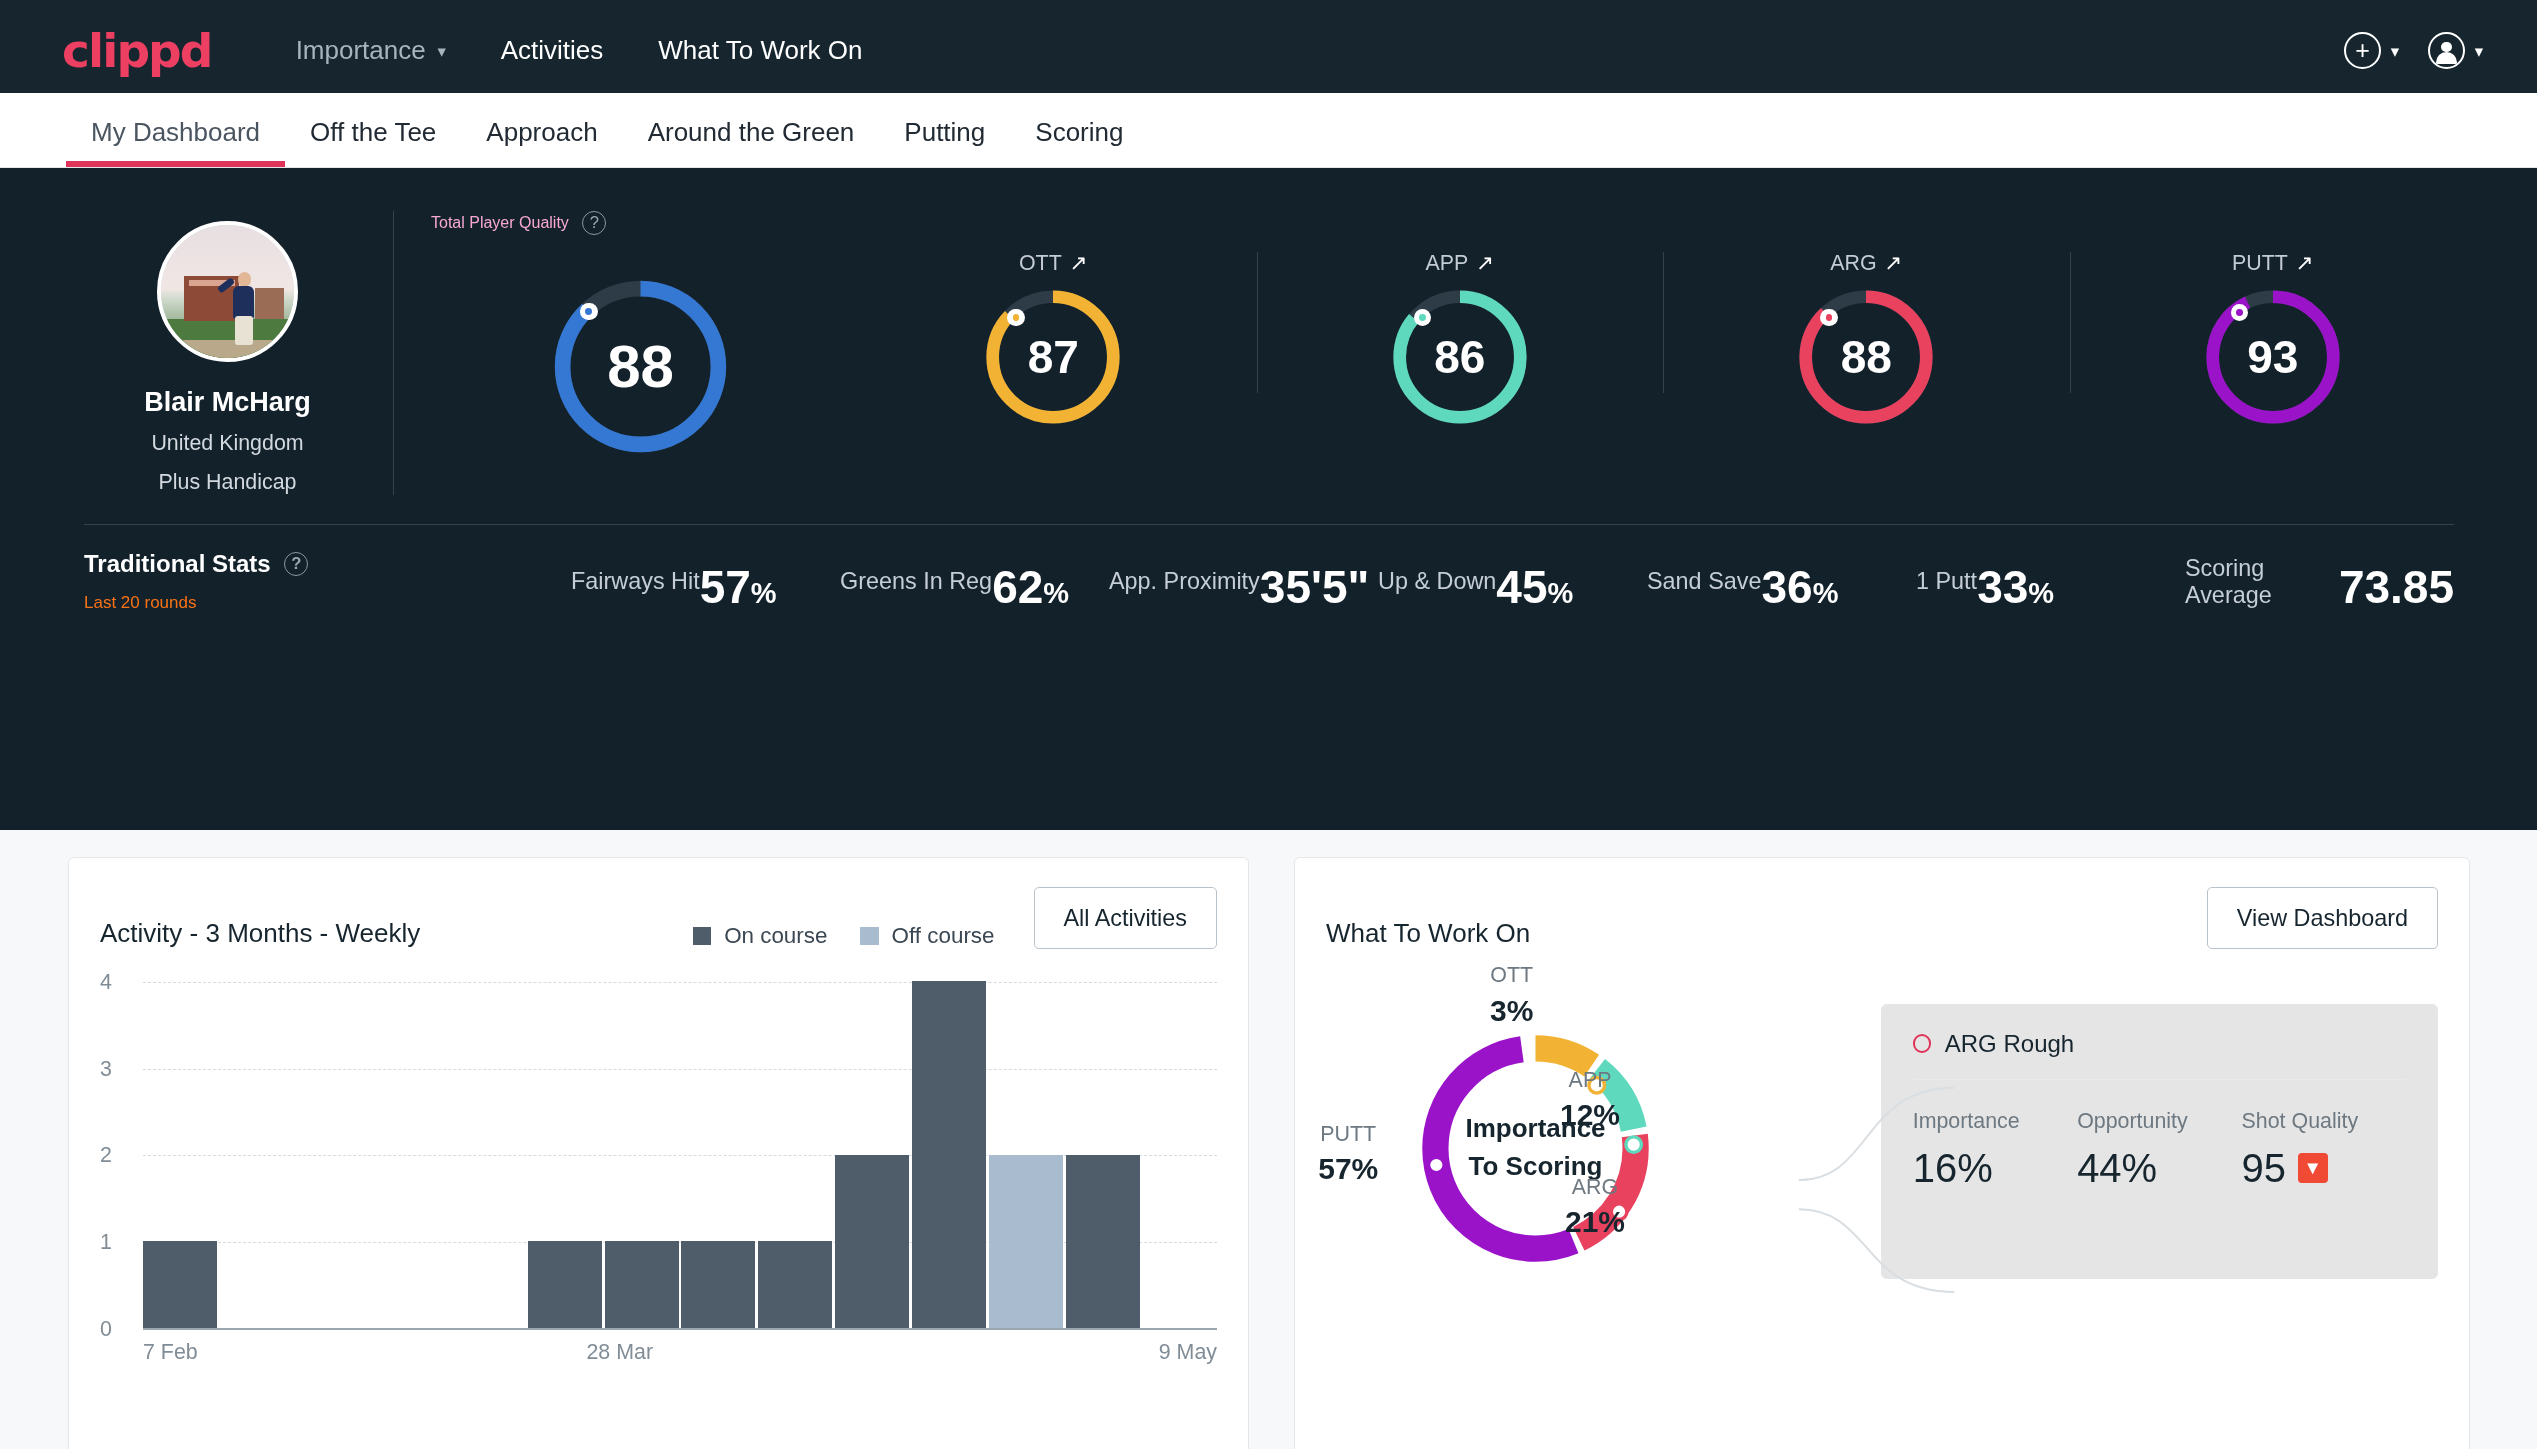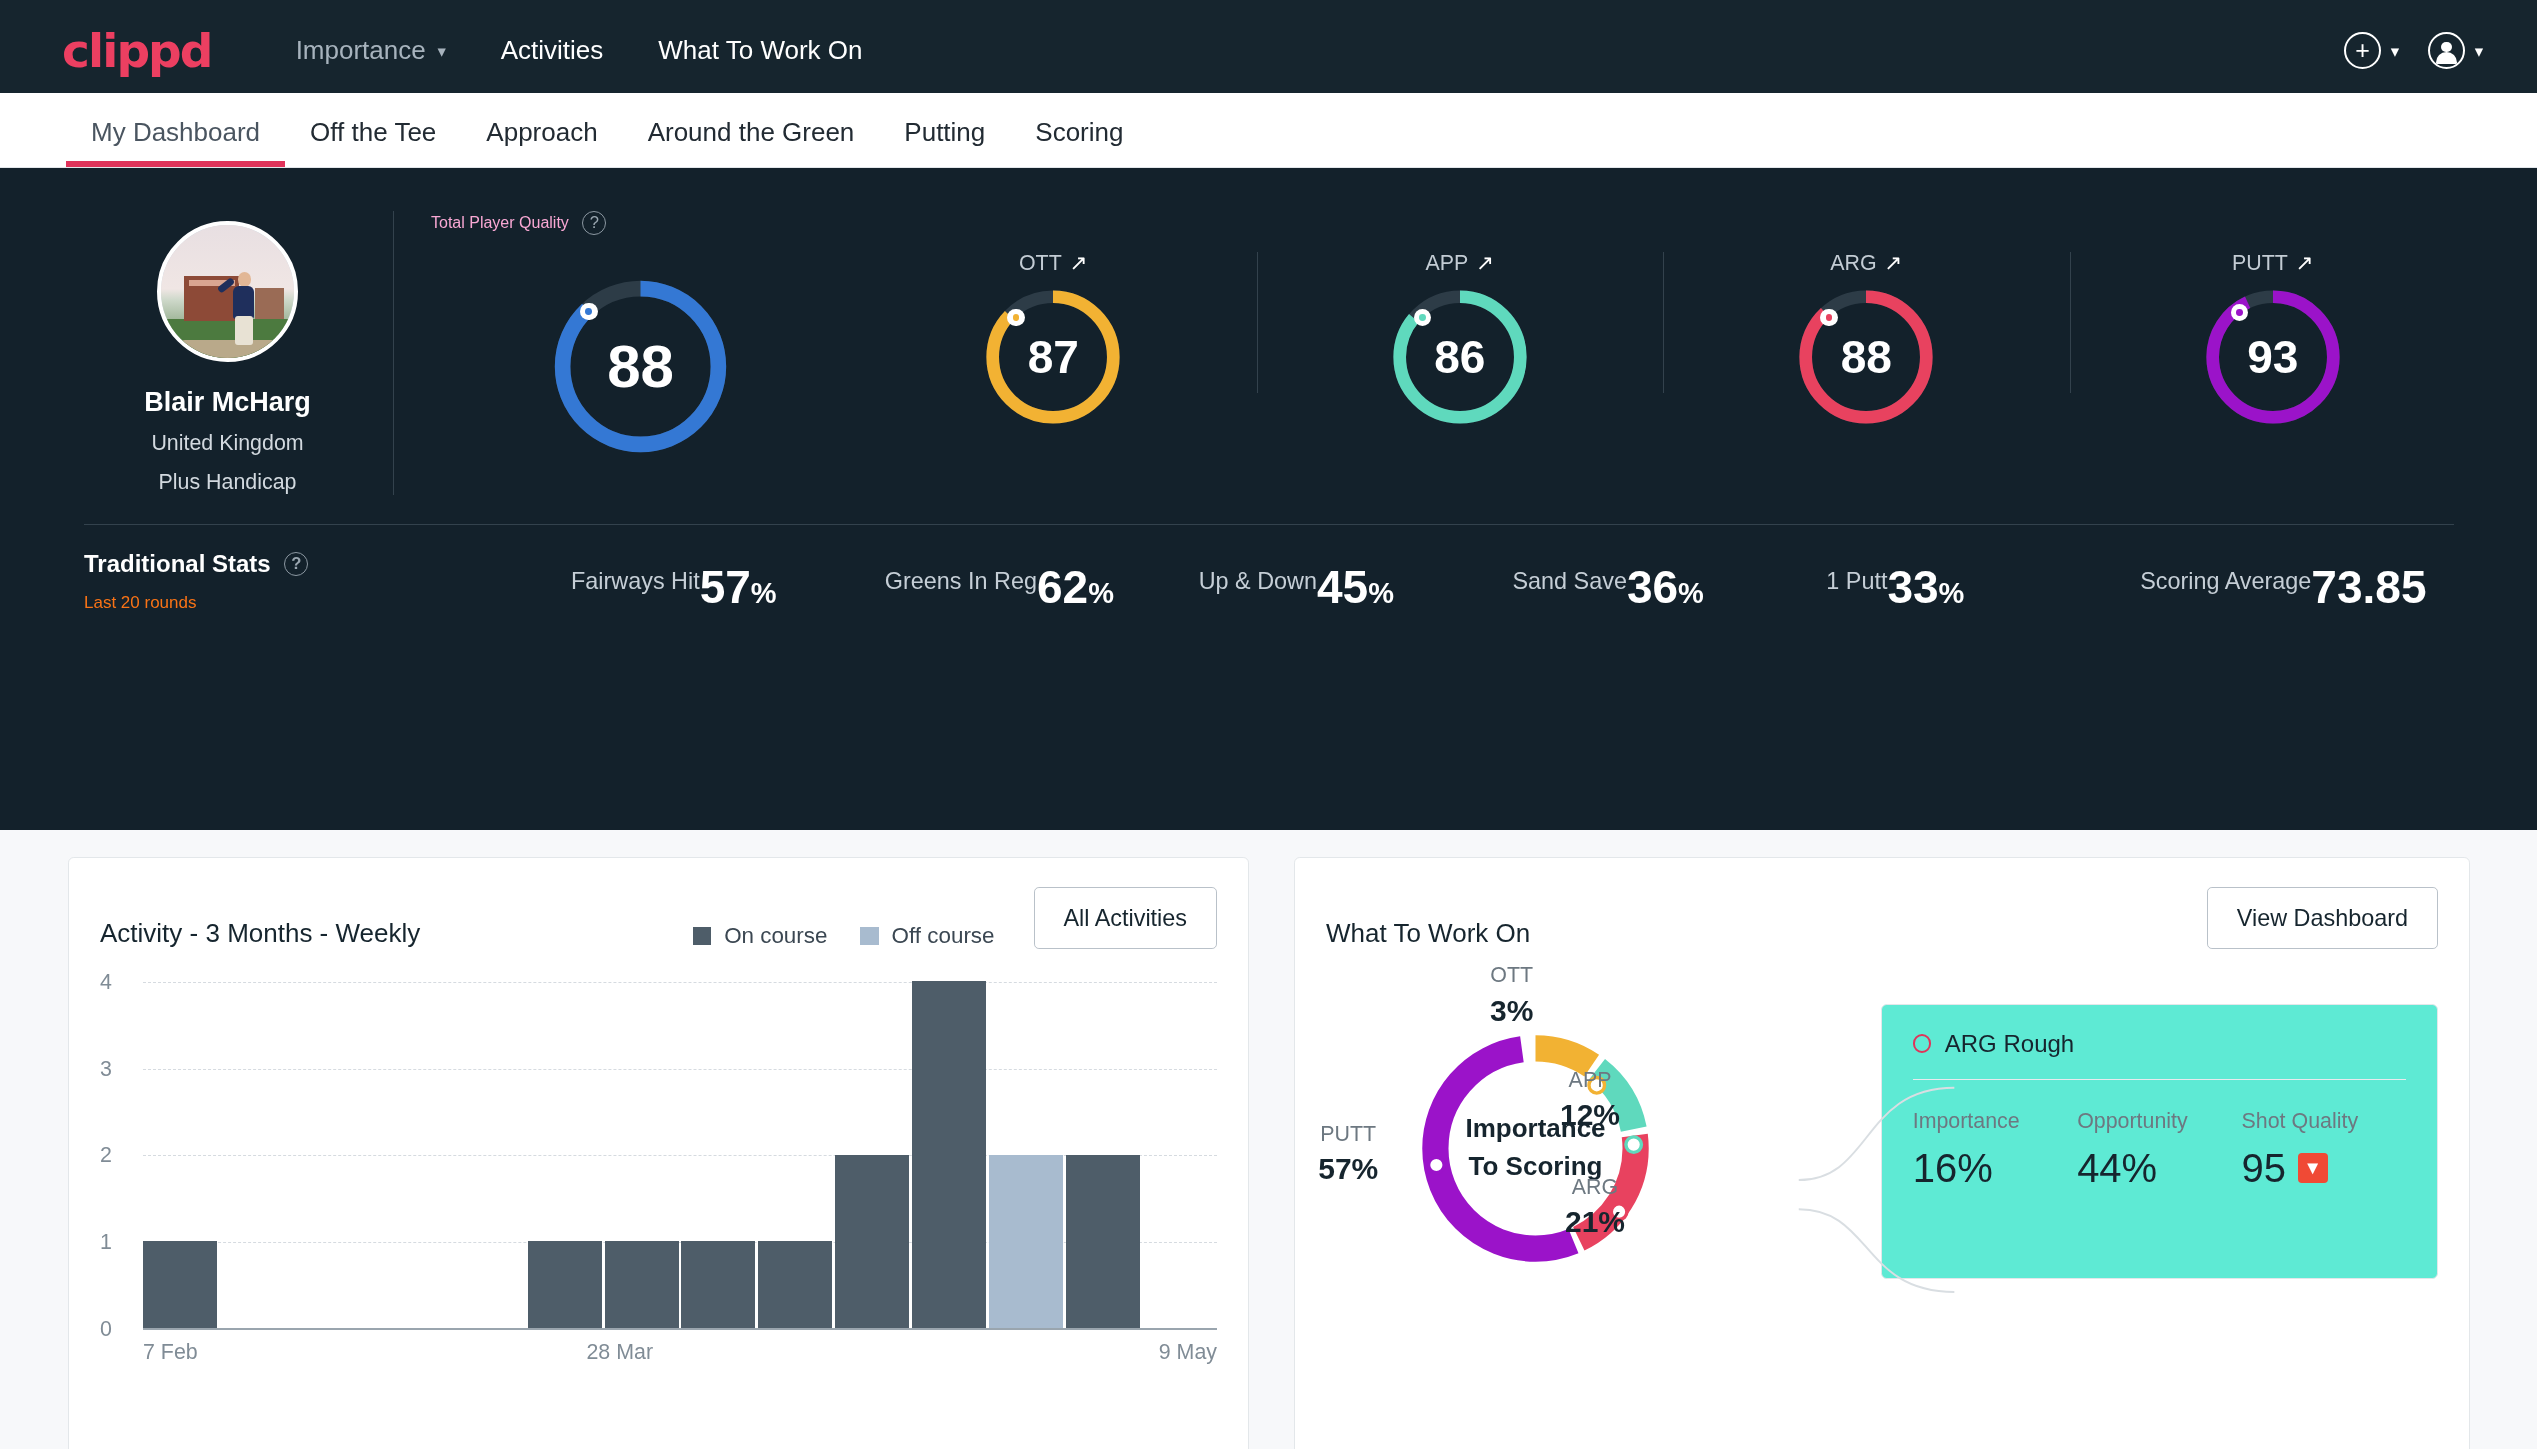--- a/index.html
+++ b/index.html
@@ -148,21 +148,21 @@
   .dcenter{
     position:absolute; left:88px; top:56px; width:243px; height:243px;
     display:flex; flex-direction:column; align-items:center; justify-content:center;
     font-size:26px; font-weight:bold; color:#16252e; line-height:1.45; text-align:center;
   }
   .dlab{ position:absolute; text-align:center; }
   .dlab .nm{ font-size:21.4px; color:#6d7881; }
   .dlab .pc{ font-size:30px; font-weight:bold; color:#16252e; margin-top:5.8px; }
 
   .detail{
-    flex:1; border:1px solid #e3e7ea; border-radius:5.8px; background:#5eead4;
+    flex:1; border:1px solid #e3e7ea; border-radius:5.8px; background:#e5e5e5;
     margin-top:33px; margin-left:9.7px; height:275px; padding:25px 31px;
   }
   .detail-head{ display:flex; align-items:center; gap:13.6px; padding-bottom:21.4px; border-bottom:1px solid #e8ebee; }
   .ring-ic{ width:18.5px;height:18.5px;border-radius:50%;border:2.9px solid #e0335a; }
   .detail-title{ font-size:24px; color:#16252e; font-weight:500; }
   .metrics{ display:flex; margin-top:29px; }
   .metric{ flex:1; }
   .m-name{ font-size:21.4px; color:#6d7881; }
   .m-val{ font-size:40px; font-weight:normal; color:#16252e; margin-top:11.7px; display:flex; align-items:center; gap:11.7px; }
   .down{
@@ -340,20 +340,24 @@
       <div class="ts-sub">Last 20 rounds</div>
     </div>
 
     <div class="ts-item">
       <div class="ts-name">Fairways Hit</div>
       <div class="ts-val"><span>57</span><span class="pct">%</span></div>
     </div>
     <div class="ts-item">
       <div class="ts-name">Greens In Reg</div>
       <div class="ts-val"><span>62</span><span class="pct">%</span></div>
+    </div>
+    <div class="ts-item">
+      <div class="ts-name">App. Proximity</div>
+      <div class="ts-val"><span>35'5"</span><span class="pct"></span></div>
     </div>
     <div class="ts-item">
       <div class="ts-name">Up &amp; Down</div>
       <div class="ts-val"><span>45</span><span class="pct">%</span></div>
     </div>
     <div class="ts-item">
       <div class="ts-name">Sand Save</div>
       <div class="ts-val"><span>36</span><span class="pct">%</span></div>
     </div>
     <div class="ts-item">

